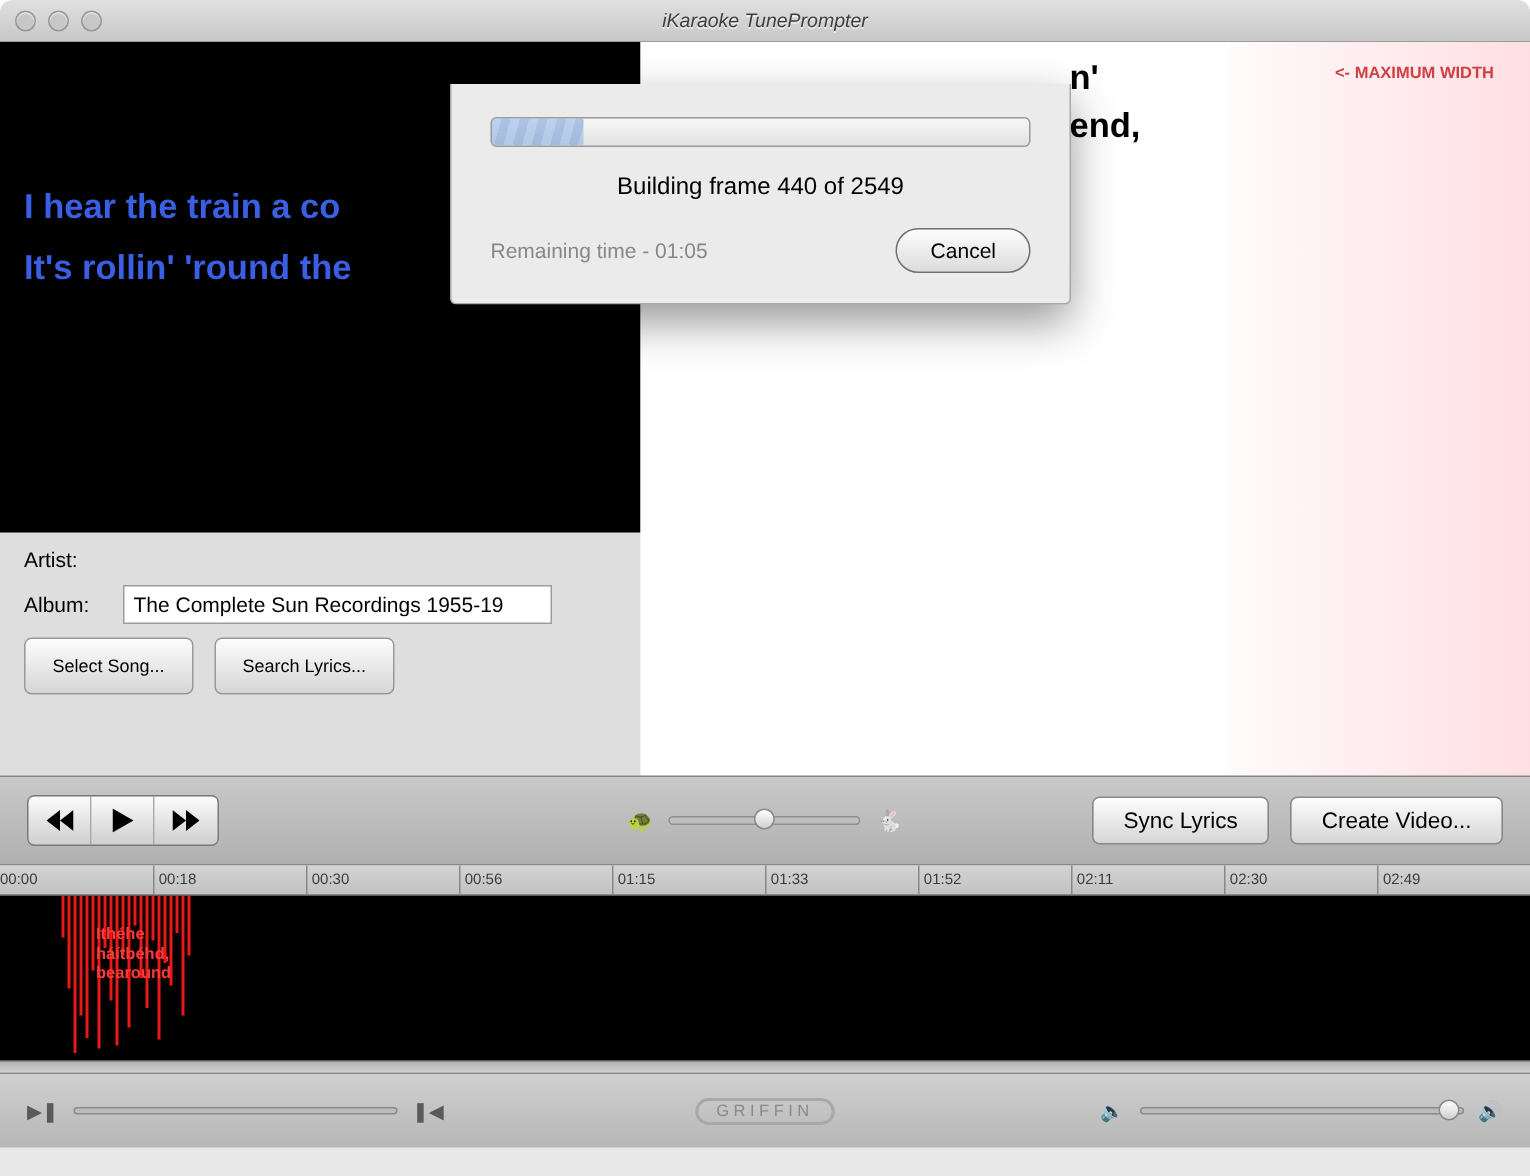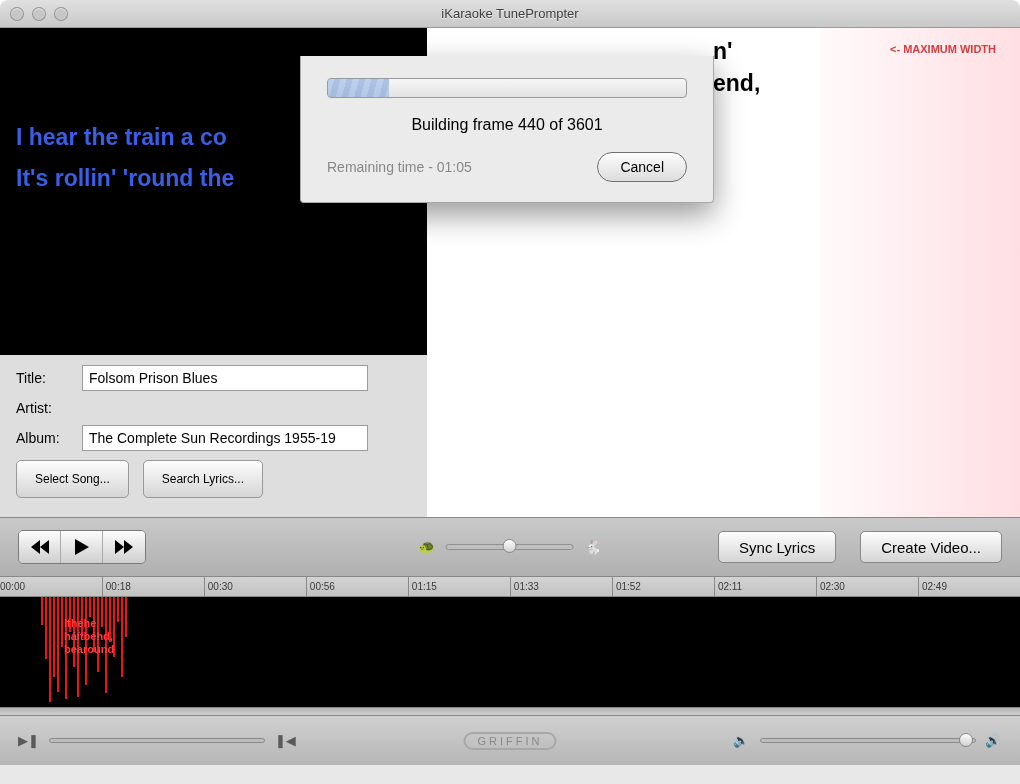--- a/index.html
+++ b/index.html
@@ -1,20 +1,20 @@
 <!DOCTYPE html>
 <html><head>
   <meta charset="utf-8">
   <style>
     * { margin: 0; padding: 0; box-sizing: border-box; }
     body { font-family: "Lucida Grande", -apple-system, Helvetica, Arial, sans-serif; font-size: 13px; width: 1020px; height: 784px; overflow: hidden; background: #fff; }
 
     .window { width: 1020px; height: 784px; display: flex; flex-direction: column; background: #e8e8e8; border-radius: 8px 8px 0 0; overflow: hidden; }
 
-    .titlebar { height: 28px; background: linear-gradient(#e0e0e0,#c8c8c8); border-bottom: 1px solid #9a9a9a; display:flex; align-items:center; position:relative; border-radius: 8px 8px 0 0;}
+    .titlebar { height: 28px; background: linear-gradient(#e0e0e0,#c8c8c8); border-bottom: 1px solid #9a9a9a; display:flex; align-items:center; position:relative; border-radius: 8px 8px 0 0; font-style: italic;}
     .traffic { display:flex; gap:8px; margin-left:10px; }
     .tl { width:14px; height:14px; border-radius:50%; border:1px solid rgba(0,0,0,.25); background:#c7c7c7; box-shadow: inset 0 1px 1px rgba(255,255,255,.6);}
     .title-text { position:absolute; left:0; right:0; text-align:center; font-size:13px; color:#3f3f3f; text-shadow:0 1px rgba(255,255,255,.6);}
 
     .upper { display:flex; height: 489px; position:relative;}
     .left-col { width:427px; background:#dedede; display:flex; flex-direction:column;}
     .preview { flex:0 0 327px; background:#000; position:relative; padding:30px 16px; }
     .lyric-line { color:#3a5fe5; font-size:23px; font-weight:bold; margin:14px 0; white-space:nowrap; }
 
     .meta { flex:1; padding:10px 16px 12px; }
@@ -30,21 +30,21 @@
     .editor-line { position:absolute; font-size:23px; font-weight:bold; color:#000;}
 
     .toolbar { height:60px; background:linear-gradient(#c9c9c9,#b0b0b0); border-top:1px solid #888; border-bottom:1px solid #888; display:flex; align-items:center; padding:0 18px; position:relative;}
     .transport { display:flex; border:1px solid #7a7a7a; border-radius:5px; overflow:hidden; height:34px; }
     .transport .tbtn { width:42px; background:linear-gradient(#fcfcfc,#cfcfcf); display:flex; align-items:center; justify-content:center; border-right:1px solid #aaa; cursor:pointer;}
     .transport .tbtn:last-child{border-right:none;}
     .rate { position:absolute; left:50%; transform:translateX(-50%); display:flex; align-items:center; gap:10px;}
     .slider { width:128px; height:6px; background:#bfbfbf; border-radius:3px; position:relative; border:1px solid #8f8f8f;}
     .slider .knob{ position:absolute; top:-6px; left:50%; transform:translateX(-50%); width:14px; height:14px; border-radius:50%; background:linear-gradient(#fff,#d0d0d0); border:1px solid #888;}
     .tortoise,.hare{ font-size:14px; color:#6b6b6b;}
-    .tool-right { margin-left:auto; display:flex; gap:24px;}
+    .tool-right { margin-left:auto; display:flex; gap:14px;}
     .btn2 { height:32px; padding:0 20px; background:linear-gradient(#fdfdfd,#d5d5d5); border:1px solid #888; border-radius:5px; font-size:15px; cursor:pointer;}
 
     .ruler { height:20px; background:linear-gradient(#d3d3d3,#c2c2c2); border-bottom:1px solid #888; display:flex; font-size:10px; color:#3a3a3a; position:relative;}
     .tick { width:108px; border-left:1px solid #888; padding-left:3px; line-height:20px;}
     .tick:first-child{border-left:none; padding-left:0;}
 
     .waveform { height:110px; background:#000; position:relative; overflow:hidden;}
     .wave-red { position:absolute; top:0; left:40px; bottom:0; display:flex; align-items:flex-start;}
     .wave-red span { display:block; width:2px; background:#e81818; margin:0 1px;}
     .wave-text{ position:absolute; top:20px; left:64px; font-size:11px; color:#ff3a3a; font-weight:bold; line-height:13px;}
@@ -81,24 +81,20 @@
 
   <div class="upper">
     <div class="left-col">
       <div class="preview">
         <div style="height:52px;"></div>
         <div class="lyric-line">I hear the train a co</div>
         <div class="lyric-line">It's rollin' 'round the</div>
       </div>
       <div class="meta">
         <div class="row">
-          <label>Title:</label>
-          <input value="Folsom Prison Blues" style="">
-        </div>
-        <div class="row">
           <label>Artist:</label>
         </div>
         <div class="row">
           <label>Album:</label>
           <input value="The Complete Sun Recordings 1955-19" style="">
         </div>
         <div class="btn-row">
           <button class="btn">Select Song...</button>
           <button class="btn">Search Lyrics...</button>
         </div>
@@ -109,21 +105,21 @@
       <div class="maxw-band"></div>
       <div class="maxw-label">&lt;- MAXIMUM WIDTH</div>
       <div class="editor-line" style="top:10px; left:286px;">n'</div>
       <div class="editor-line" style="top:42px; left:286px;">end,</div>
     </div>
 
     <div class="dialog">
       <div class="progbar">
           <div class="progfill"></div>
         </div>
-      <div class="dialog-msg">Building frame 440 of 3601</div>
+      <div class="dialog-msg">Building frame 440 of 2549</div>
       <div class="dialog-foot">
         <div class="remain">Remaining time - 01:05</div>
         <button class="btn-cancel">Cancel</button>
       </div>
     </div>
   </div>
 
   <div class="toolbar">
     <div class="transport">
       <div class="tbtn">

